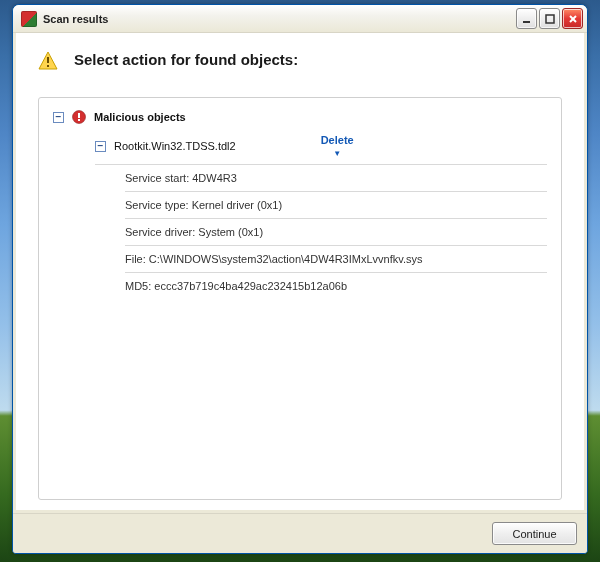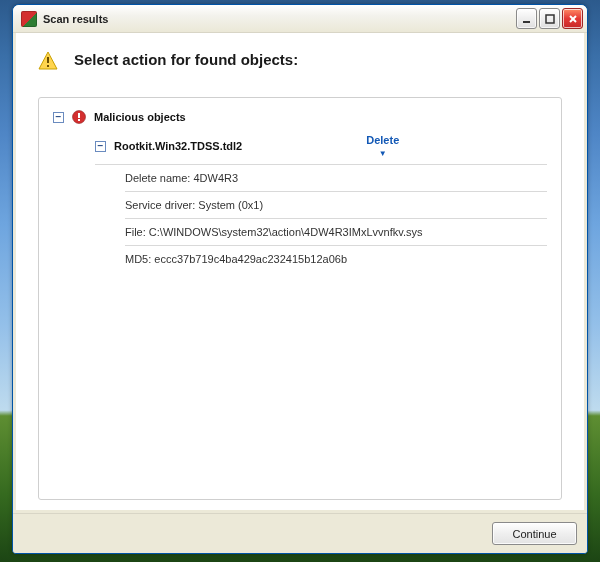--- a/index.html
+++ b/index.html
@@ -81,21 +81,21 @@
     background: #fff;
     display: flex; align-items: center; justify-content: center;
     font-size: 10px; line-height: 1; color: #2a4d86;
     font-weight: bold;
   }
   .mal-icon { width: 14px; height: 14px; }
   .group-label { font-weight: bold; color: #111; }
 
   .threat-block { margin-left: 42px; }
   .threat-head { display: flex; align-items: center; gap: 8px; padding: 4px 0; }
-  .threat-name { font-weight: bold; color: #111; flex: 0 0 auto; margin-right: 116px; }
+  .threat-name { font-weight: normal; color: #111; flex: 0 0 auto; margin-right: 77px; }
   .threat-action { color: #1258b5; font-weight: bold; cursor: pointer; display: flex; align-items: center; gap: 3px; flex-direction: column; }
   .threat-action .caret { font-size: 8px; color: #1258b5; }
   .underline { border-bottom: 1px solid #d9d9d9; margin: 2px 0 0 0; }
 
   .details { margin-left: 30px; }
   .detail-row { padding: 7px 0; border-bottom: 1px solid #d9d9d9; color: #333; font-size: 11px; display: flex; }
   .detail-row:last-child { border-bottom: none; }
 
   .footer {
     padding: 8px 10px 8px 4px;
@@ -170,21 +170,24 @@
             <span class="threat-name">Rootkit.Win32.TDSS.tdl2</span>
             <span class="threat-action">
               <span>Delete</span>
               <span class="caret">▼</span>
             </span>
           </div>
           <div class="underline"></div>
 
           <div class="details">
             <div class="detail-row">
-                <span>Delete name: 4DW4R3</span>
+                <span>Service start: 4DW4R3</span>
+              </div>
+            <div class="detail-row">
+                <span>Service type: Kernel driver (0x1)</span>
               </div>
             <div class="detail-row">
                 <span>Service driver: System (0x1)</span>
               </div>
             <div class="detail-row">
                 <span>File: C:\WINDOWS\system32\action\4DW4R3IMxLvvnfkv.sys</span>
               </div>
             <div class="detail-row">
                 <span>MD5: eccc37b719c4ba429ac232415b12a06b</span>
               </div>

